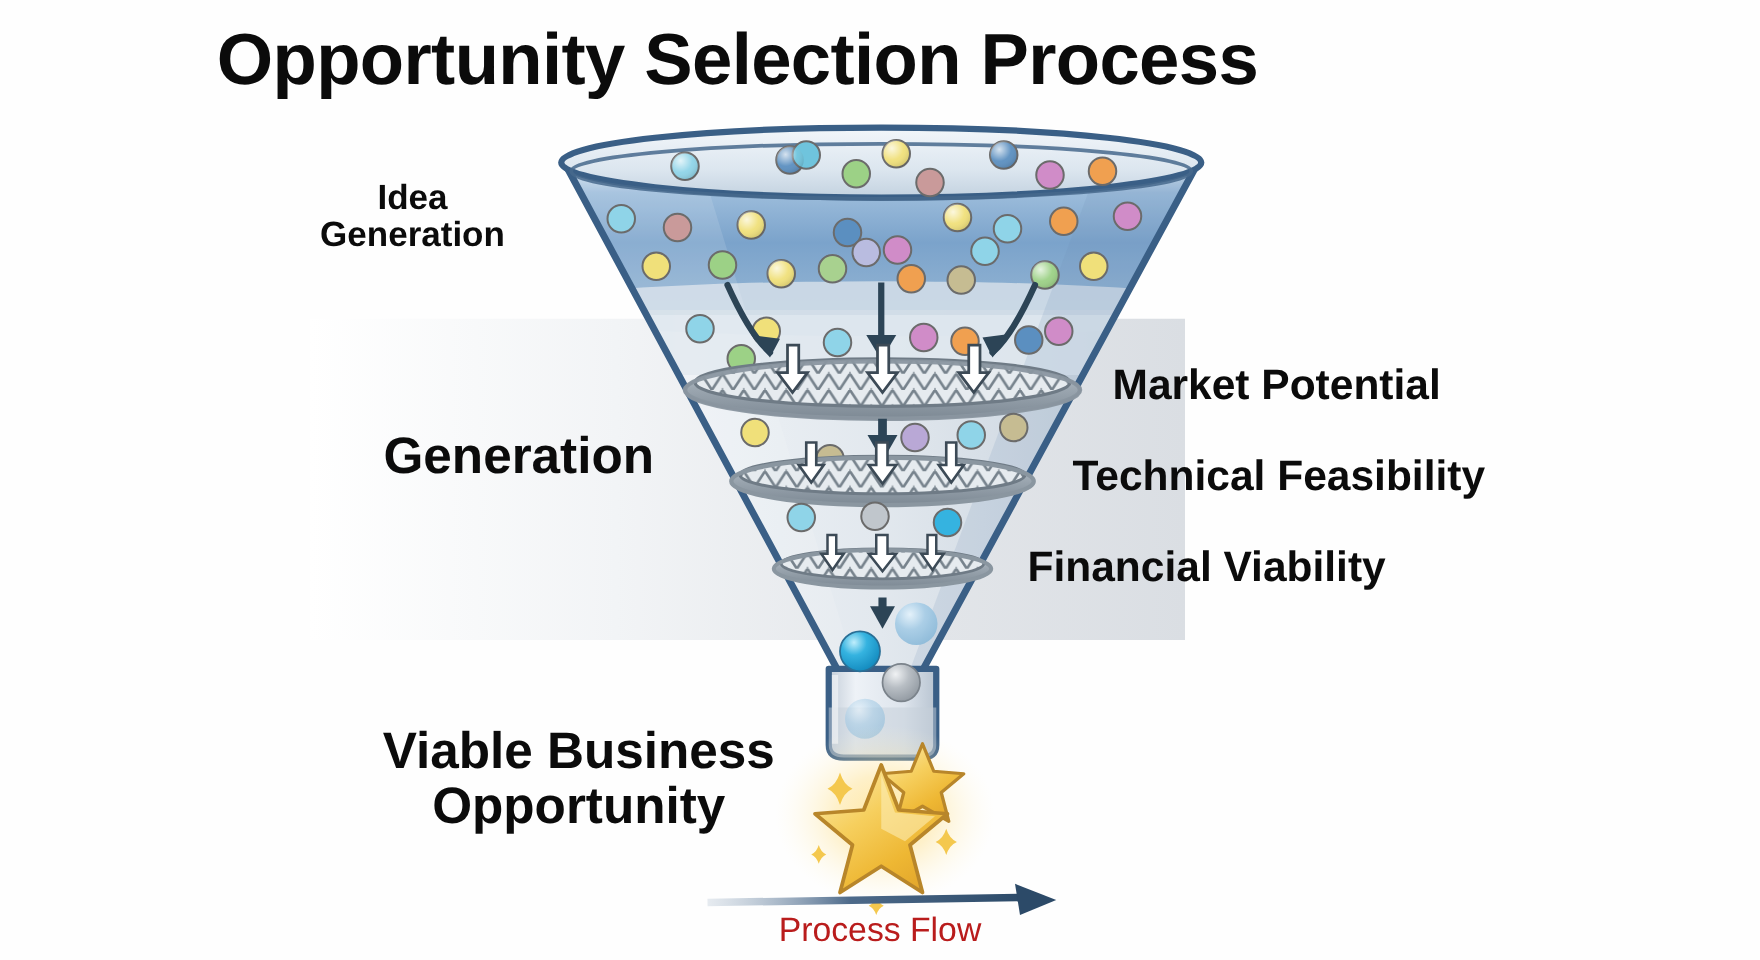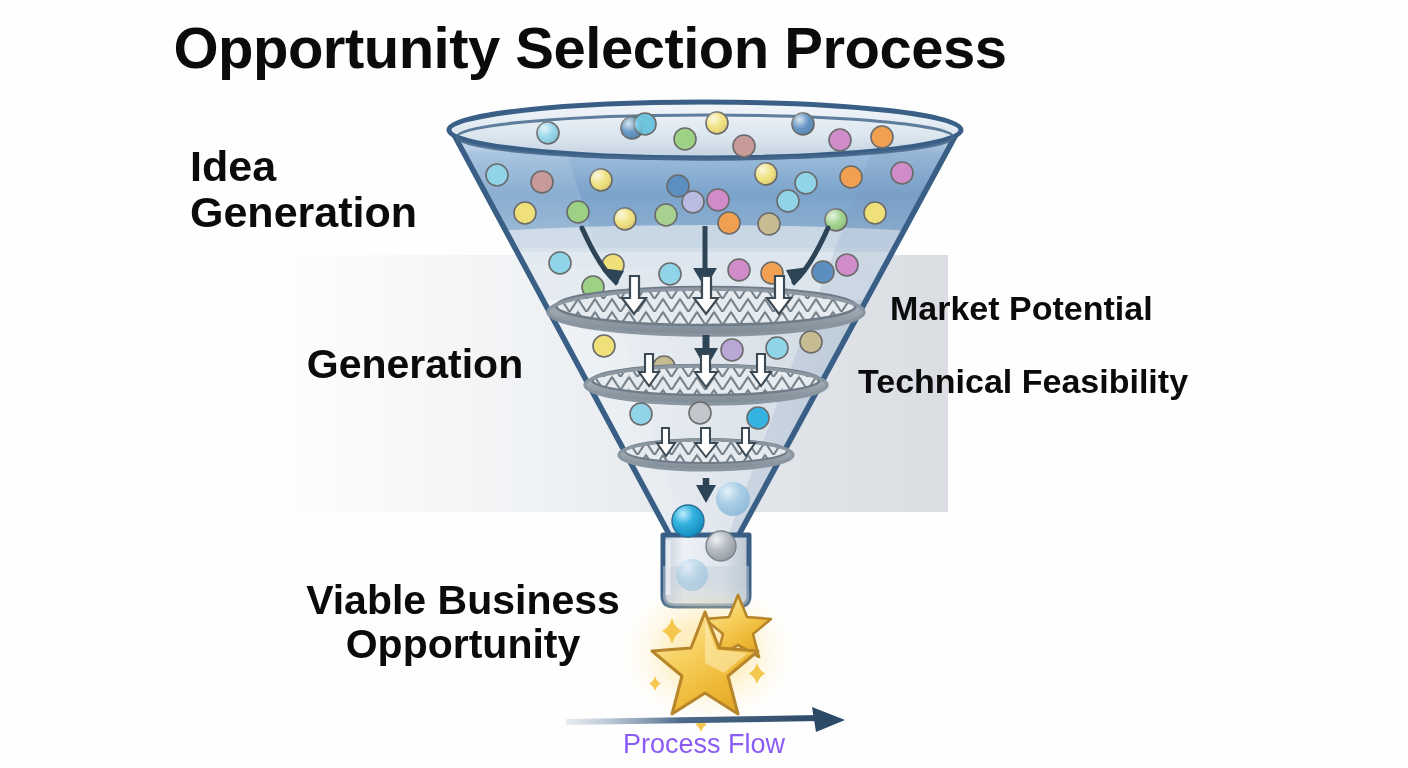--- a/index.html
+++ b/index.html
@@ -27,31 +27,31 @@
   }
 
   
   #art{position:absolute;left:0;top:0;width:1408px;height:768px;z-index:4;}
 
   
   .lbl{position:absolute;z-index:7;color:#0b0b0b;font-weight:bold;line-height:1.07;}
   .lbl-left{text-align:center;}
   .lbl-right{text-align:left;white-space:nowrap;}
 
-  #lbl-idea{left:190px;top:143px;width:280px;font-size:43px;text-align:left;}
+  #lbl-idea{left:190px;top:143px;width:280px;font-size:28px;text-align:center;}
   #lbl-screen{left:248px;top:343px;width:334px;font-size:41px;}
   #lbl-viable{left:268px;top:555px;width:390px;font-size:41px;margin-top:24px;}
 
   #lbl-market{left:890px;top:290px;font-size:34px;}
   #lbl-tech{left:858px;top:363px;font-size:34px;}
   #lbl-fin{left:822px;top:436px;font-size:34px;}
 
   #lbl-flow{
     position:absolute;left:563px;top:729px;width:282px;text-align:center;
-    font-size:27px;font-weight:normal;color:#8b5cf6;z-index:7;
+    font-size:27px;font-weight:normal;color:#b91c1c;z-index:7;
   }
 </style>
 </head>
 <body>
 
 <div id="stage">
 
   <div class="band"></div>
 
   <div class="title">Opportunity Selection Process</div>
@@ -338,16 +338,17 @@
     <div>Generation</div>
   </div>
 
   <div class="lbl lbl-left" id="lbl-viable">
     <div>Viable Business</div>
     <div>Opportunity</div>
   </div>
 
   <div class="lbl lbl-right" id="lbl-market">Market Potential</div>
   <div class="lbl lbl-right" id="lbl-tech">Technical Feasibility</div>
+  <div class="lbl lbl-right" id="lbl-fin">Financial Viability</div>
 
   <div id="lbl-flow">Process Flow</div>
 
 </div>
 
 </body></html>

